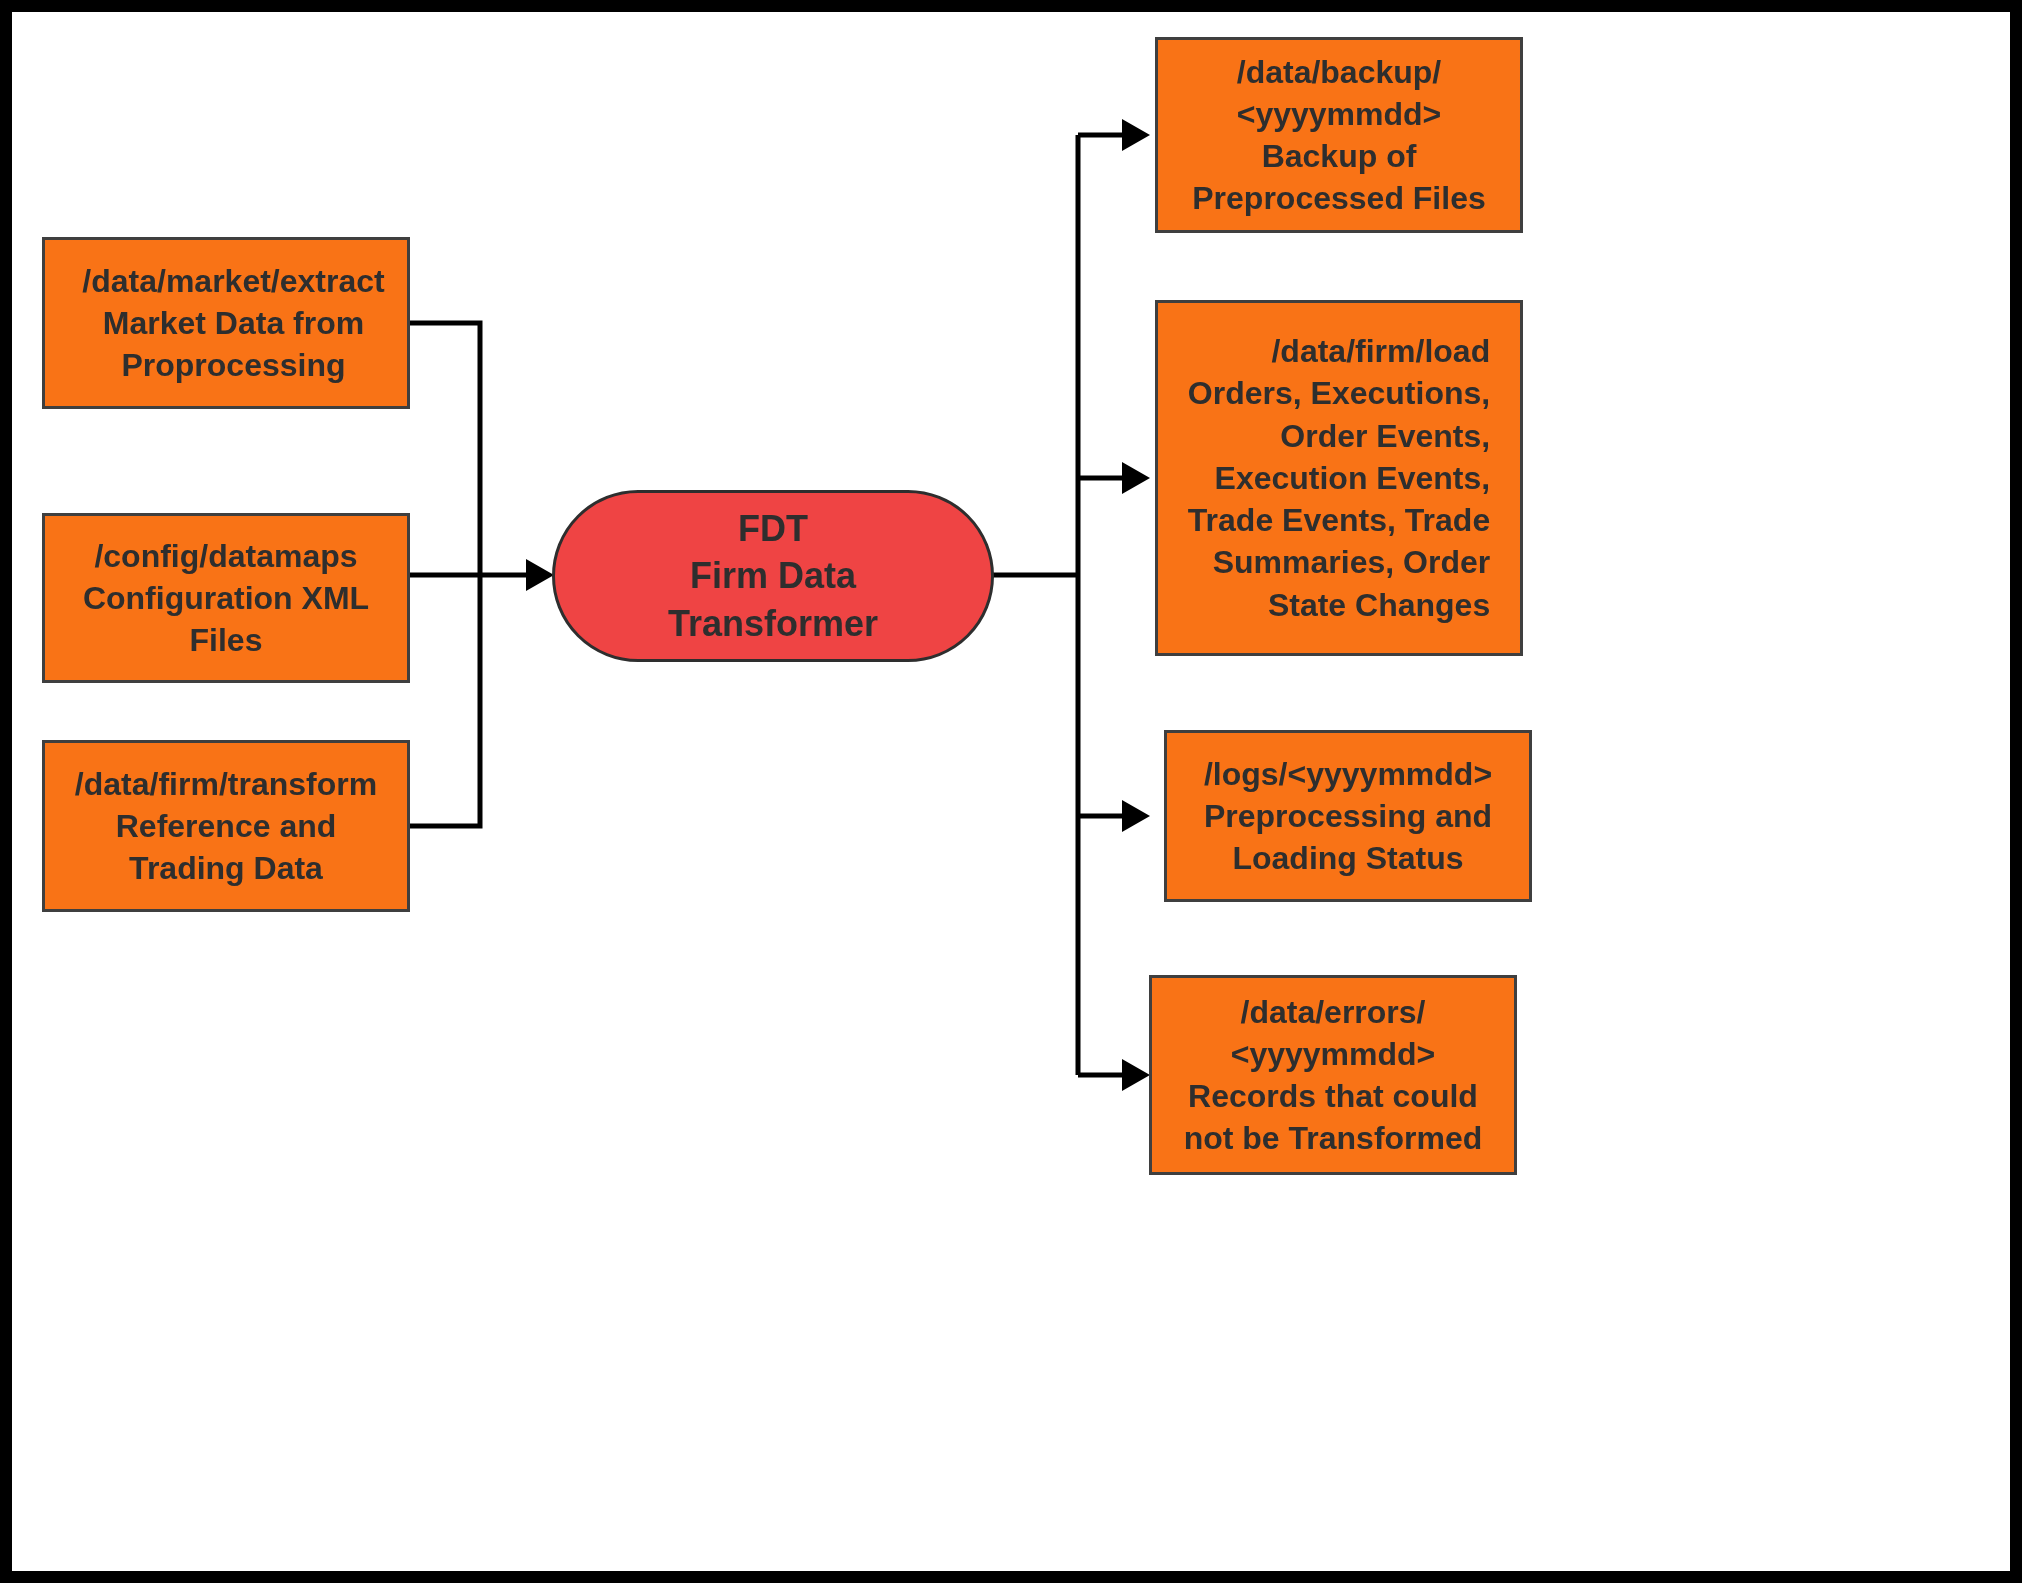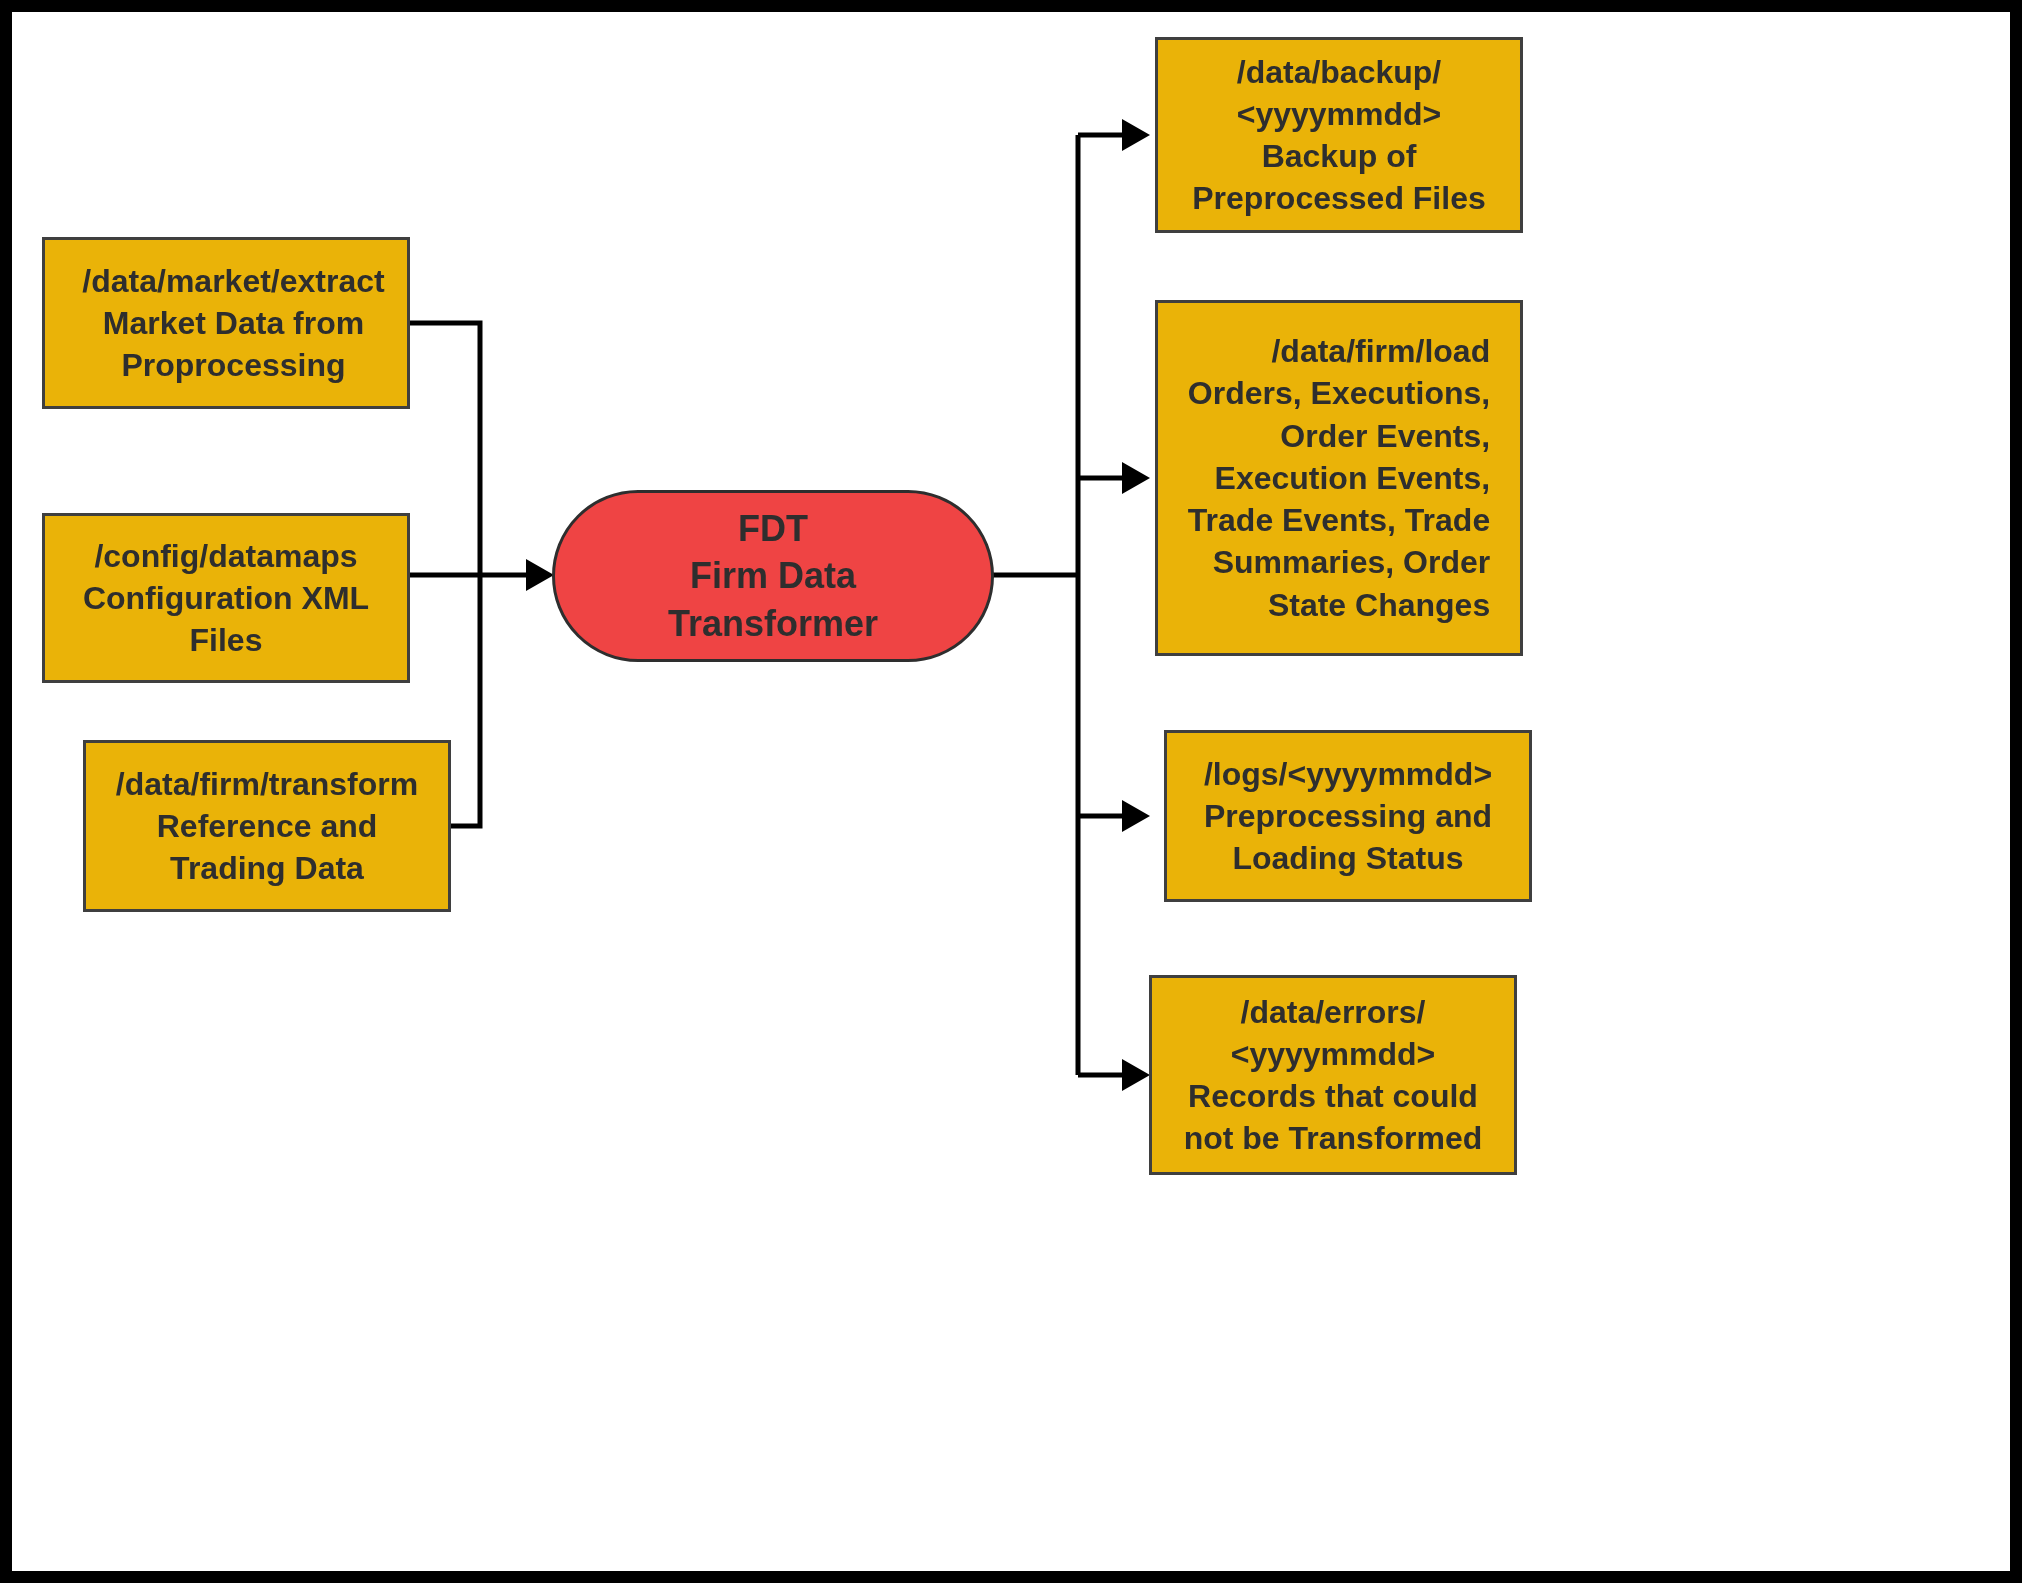--- a/index.html
+++ b/index.html
@@ -33,33 +33,33 @@
     justify-content: center;
     text-align: center;
     white-space: pre-line;
     color: #2e2e2e;
     font-weight: bold;
     font-size: 32px;
     line-height: 1.32;
     padding: 6px 8px;
   }
   .box {
-    background: #eab308;
+    background: #f97316;
     border: 3px solid #3f3f3f;
   }
   .process {
     background: #ef4444;
     border: 3px solid #2e2e2e;
     border-radius: 90px;
     font-size: 36px;
   }
   
   .in0 { left: 30px;  top: 225px; width: 368px; height: 172px; padding-left: 23px; }
   .in1 { left: 30px;  top: 478px; width: 368px; height: 170px; margin-top: 23px; }
-  .in2 { left: 30px;  top: 728px; width: 368px; height: 172px; margin-left: 41px; }
+  .in2 { left: 30px;  top: 728px; width: 368px; height: 172px; }
   
   .proc { left: 540px; top: 478px; width: 442px; height: 172px; }
   
   .out0 { left: 1143px; top: 25px;  width: 368px; height: 196px; }
   .out1 { left: 1143px; top: 288px; width: 368px; height: 356px; text-align: right; }
   .out2 { left: 1143px; top: 718px; width: 368px; height: 172px; margin-left: 9px; }
   .out3 { left: 1090px; top: 963px; width: 368px; height: 200px; margin-left: 47px; }
 </style>
 </head>
 <body>

